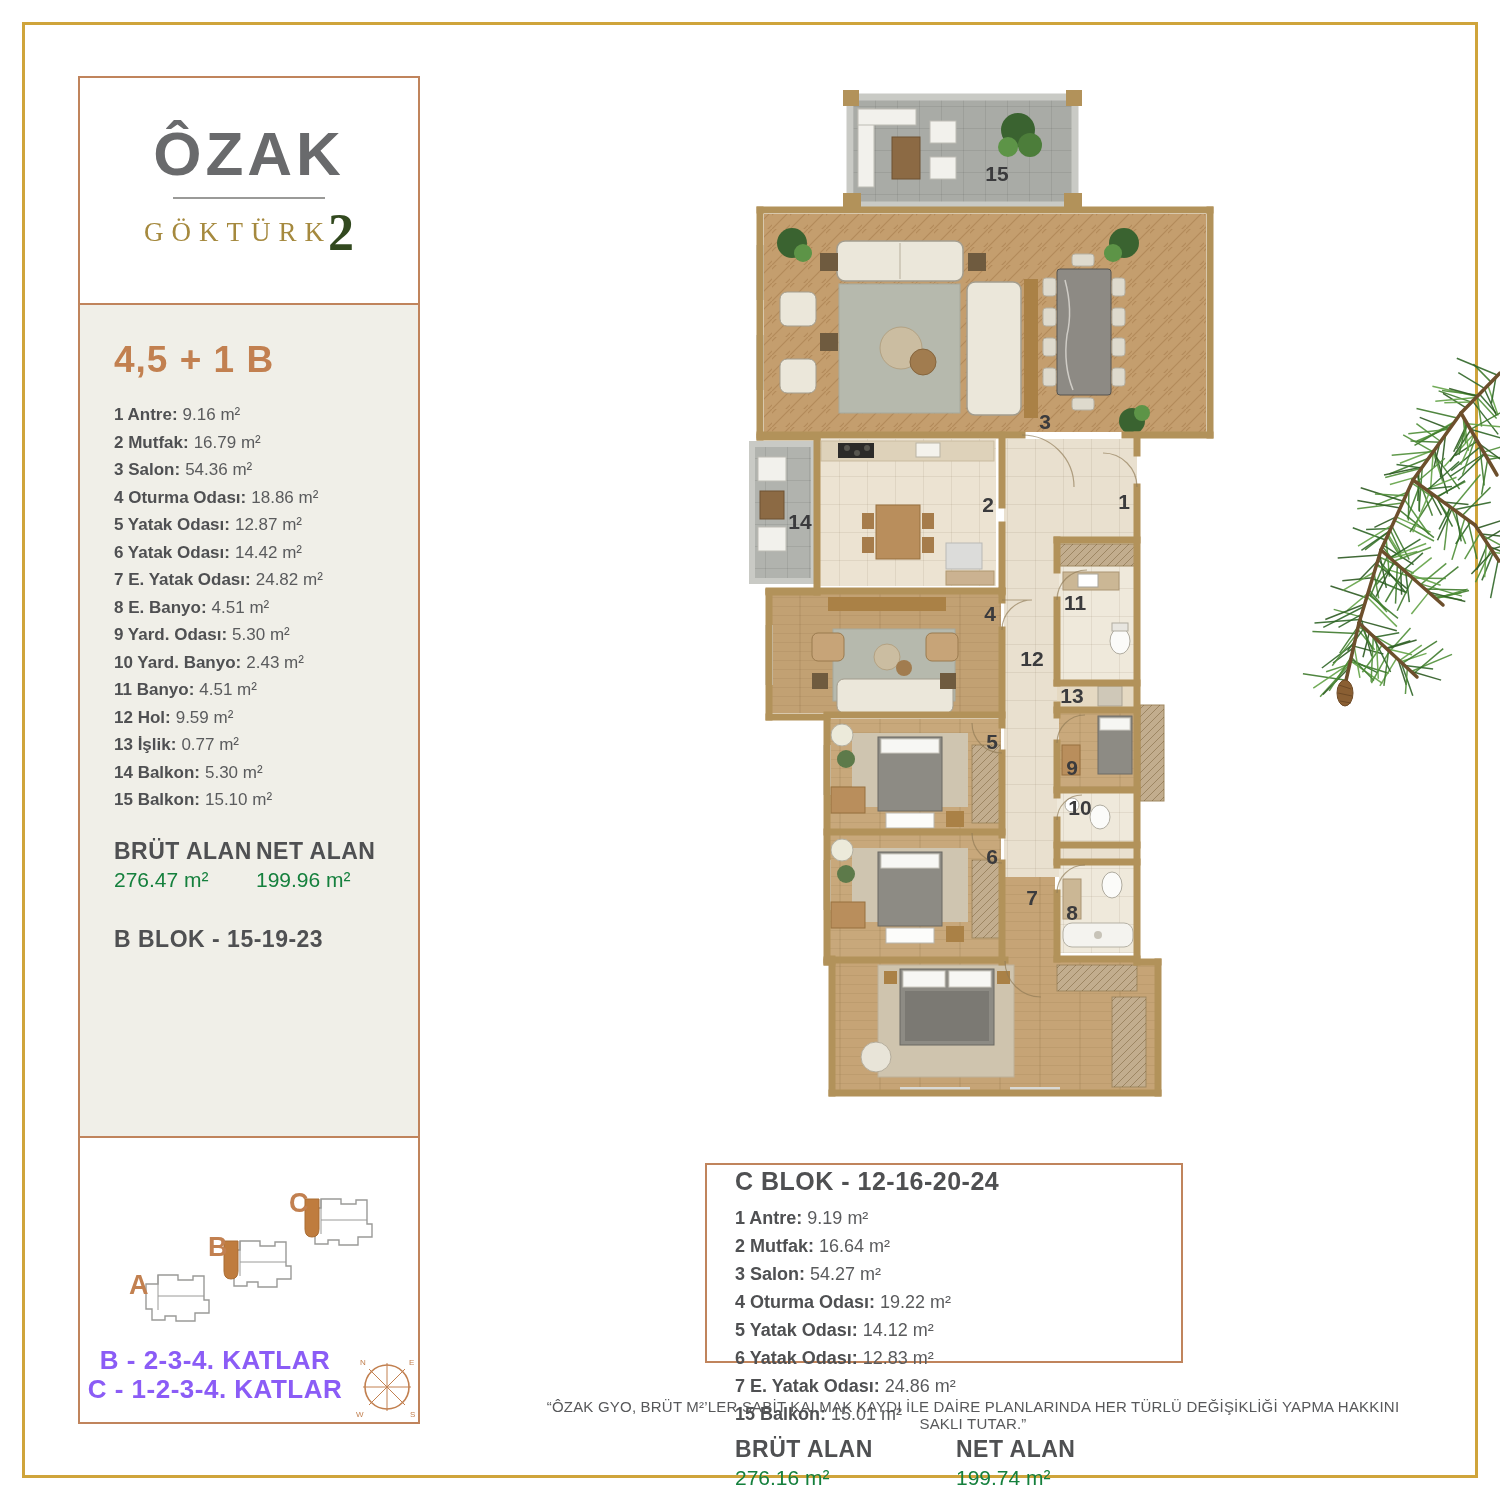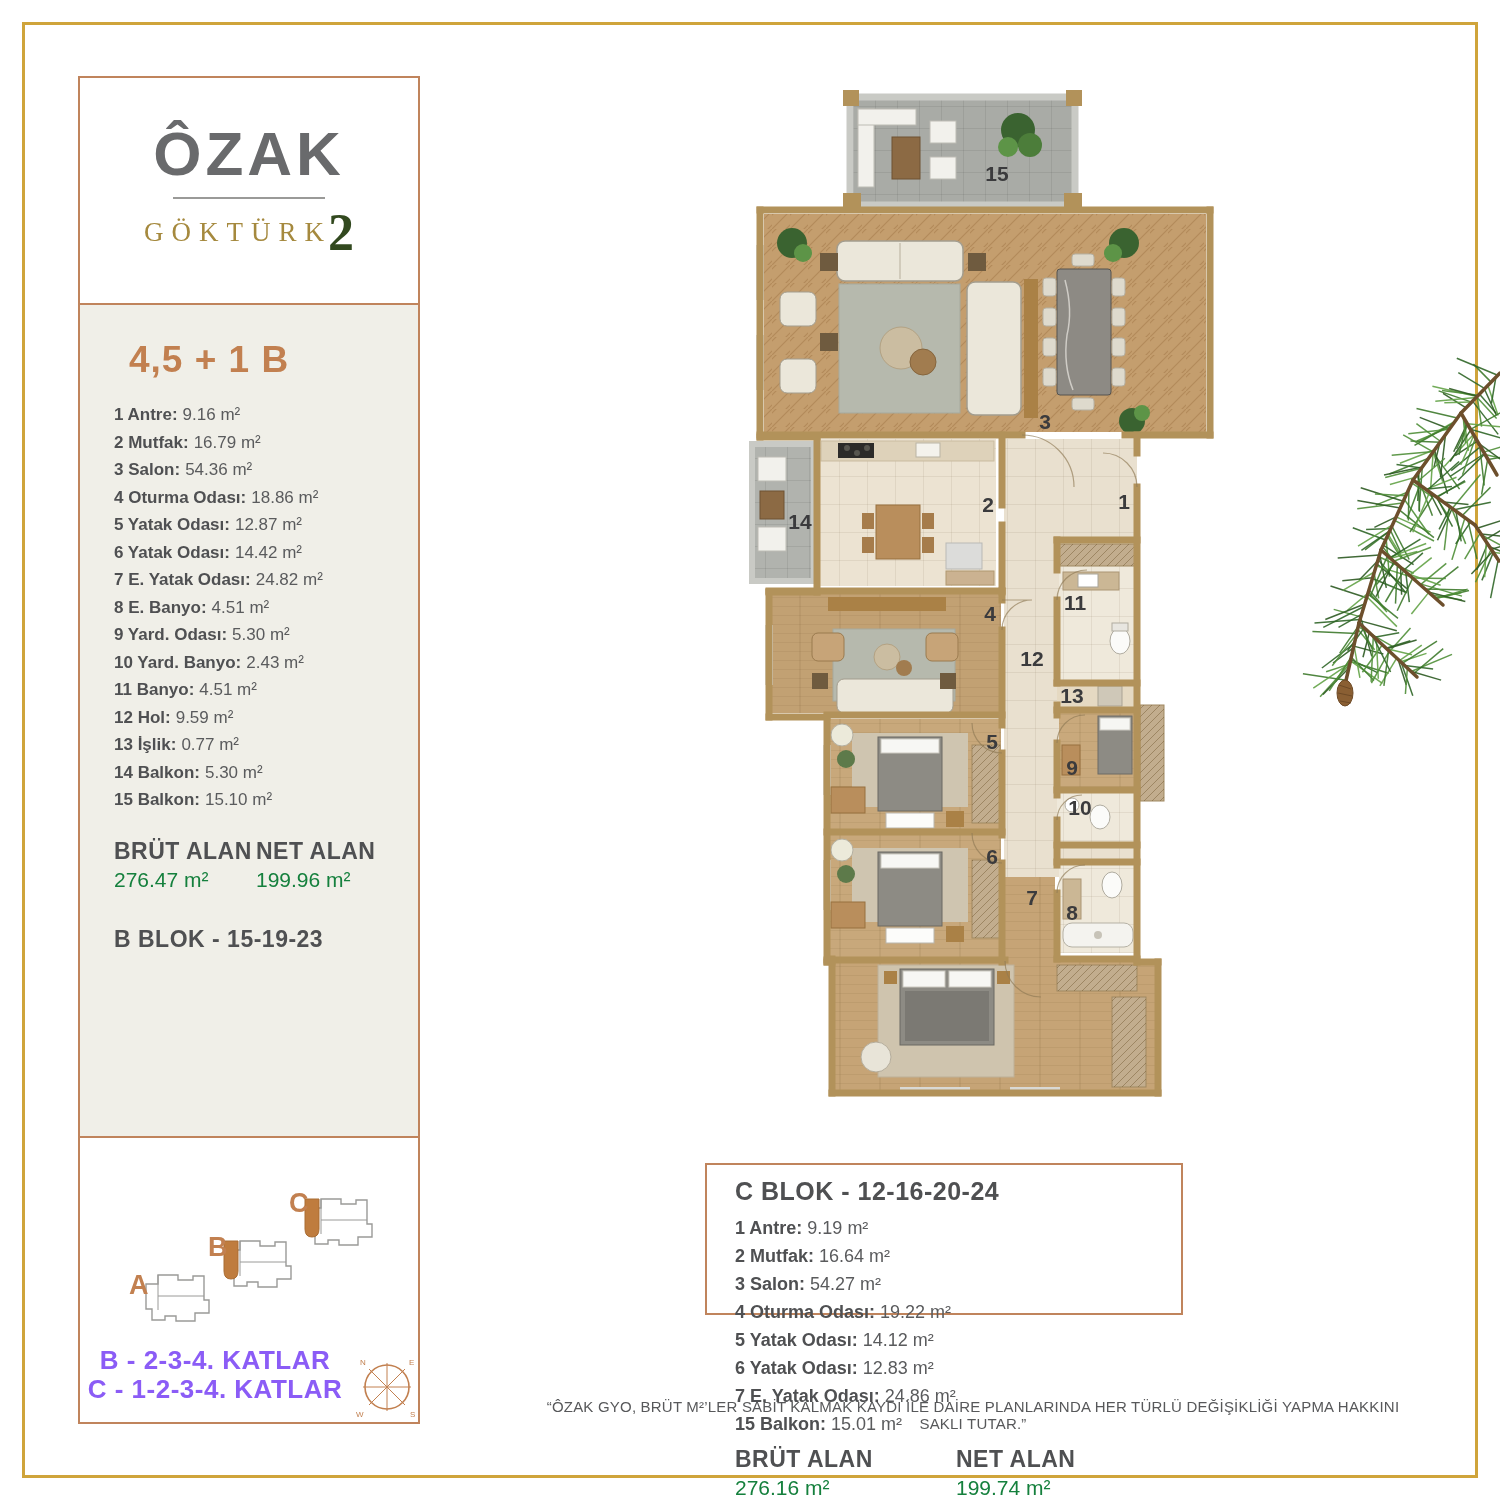--- a/index.html
+++ b/index.html
@@ -11,41 +11,41 @@
   .sidebar{position:absolute;left:78px;top:76px;width:342px;z-index:3;}
   .box{border:2px solid #c0845c;box-sizing:border-box;background:#fff;}
   .logo-box{height:229px;display:flex;flex-direction:column;align-items:center;justify-content:center;}
   .logo-main{font-size:62px;font-weight:bold;color:#696a6c;letter-spacing:4px;line-height:1;}
   .logo-divider{width:152px;height:2px;background:#9a9a98;margin:12px 0 8px 0;}
   .logo-sub{font-family:"Liberation Serif","DejaVu Serif",serif;color:#a5893e;font-size:27px;
             letter-spacing:8px;display:flex;align-items:center;line-height:1;}
   .logo-num{font-family:"Liberation Serif","DejaVu Serif",serif;color:#32491f;font-size:52px;
             font-weight:bold;margin-left:-4px;letter-spacing:0;}
   .unit-box{margin-top:-2px;height:835px;background:#f0efe8;padding:30px 20px 0 34px;}
-  .unit-title{color:#c28050;font-size:37px;font-weight:bold;margin:4px 0 20px 15px;letter-spacing:1px;}
+  .unit-title{color:#c28050;font-size:37px;font-weight:bold;margin:4px 0 20px 0;letter-spacing:1px;}
   .rrow{font-size:17px;line-height:27.5px;color:#5a5b5d;white-space:nowrap;}
   .rrow b{color:#4f5052;margin-right:5px;}
   .areas{display:flex;margin-top:24px;}
   .area-block{width:143px;}
   .area-h{font-size:23px;font-weight:bold;color:#4f5052;letter-spacing:0.5px;}
   .area-v{font-size:21px;color:#15803d;margin-top:3px;}
   .block-line{font-size:23px;font-weight:bold;color:#4f5052;margin-top:34px;letter-spacing:0.5px;}
   .site-box{margin-top:-2px;height:288px;position:relative;background:#fff;}
   .site-box svg{position:absolute;left:0;top:0;}
   .katlar{position:absolute;left:0;top:208px;width:270px;text-align:center;
           color:#8b5cf6;font-weight:bold;font-size:26px;line-height:29px;letter-spacing:0.5px;}
 
   
   .plan{position:absolute;left:700px;top:85px;width:515px;height:1030px;z-index:2;}
   .rn{font-size:21px;font-weight:bold;fill:#3b3b3d;text-anchor:middle;
       font-family:"Liberation Sans","DejaVu Sans",sans-serif;}
 
   
-  .cblok{position:absolute;left:705px;top:1163px;width:478px;height:152px;z-index:3;
-         border:2px solid #c0845c;box-sizing:border-box;background:#fff;padding:12px 0 0 28px;}
+  .cblok{position:absolute;left:705px;top:1163px;width:478px;height:200px;z-index:3;
+         border:2px solid #c0845c;box-sizing:border-box;background:#fff;padding:2px 0 0 28px;}
   .cb-title{font-size:25px;font-weight:bold;color:#4f5052;letter-spacing:0.5px;margin-bottom:8px;}
   .cb-cols{display:flex;flex-direction:column;}
   .cb-col{width:221px;}
   .cb-col .rrow{font-size:18px;line-height:28px;}
   .cb-areas{display:flex;margin-top:8px;}
   .cb-areas .area-block{width:221px;}
 
   .disclaimer{position:absolute;left:545px;top:1398px;width:856px;text-align:center;z-index:3;
               font-size:15px;color:#57585a;letter-spacing:0.2px;}
 

